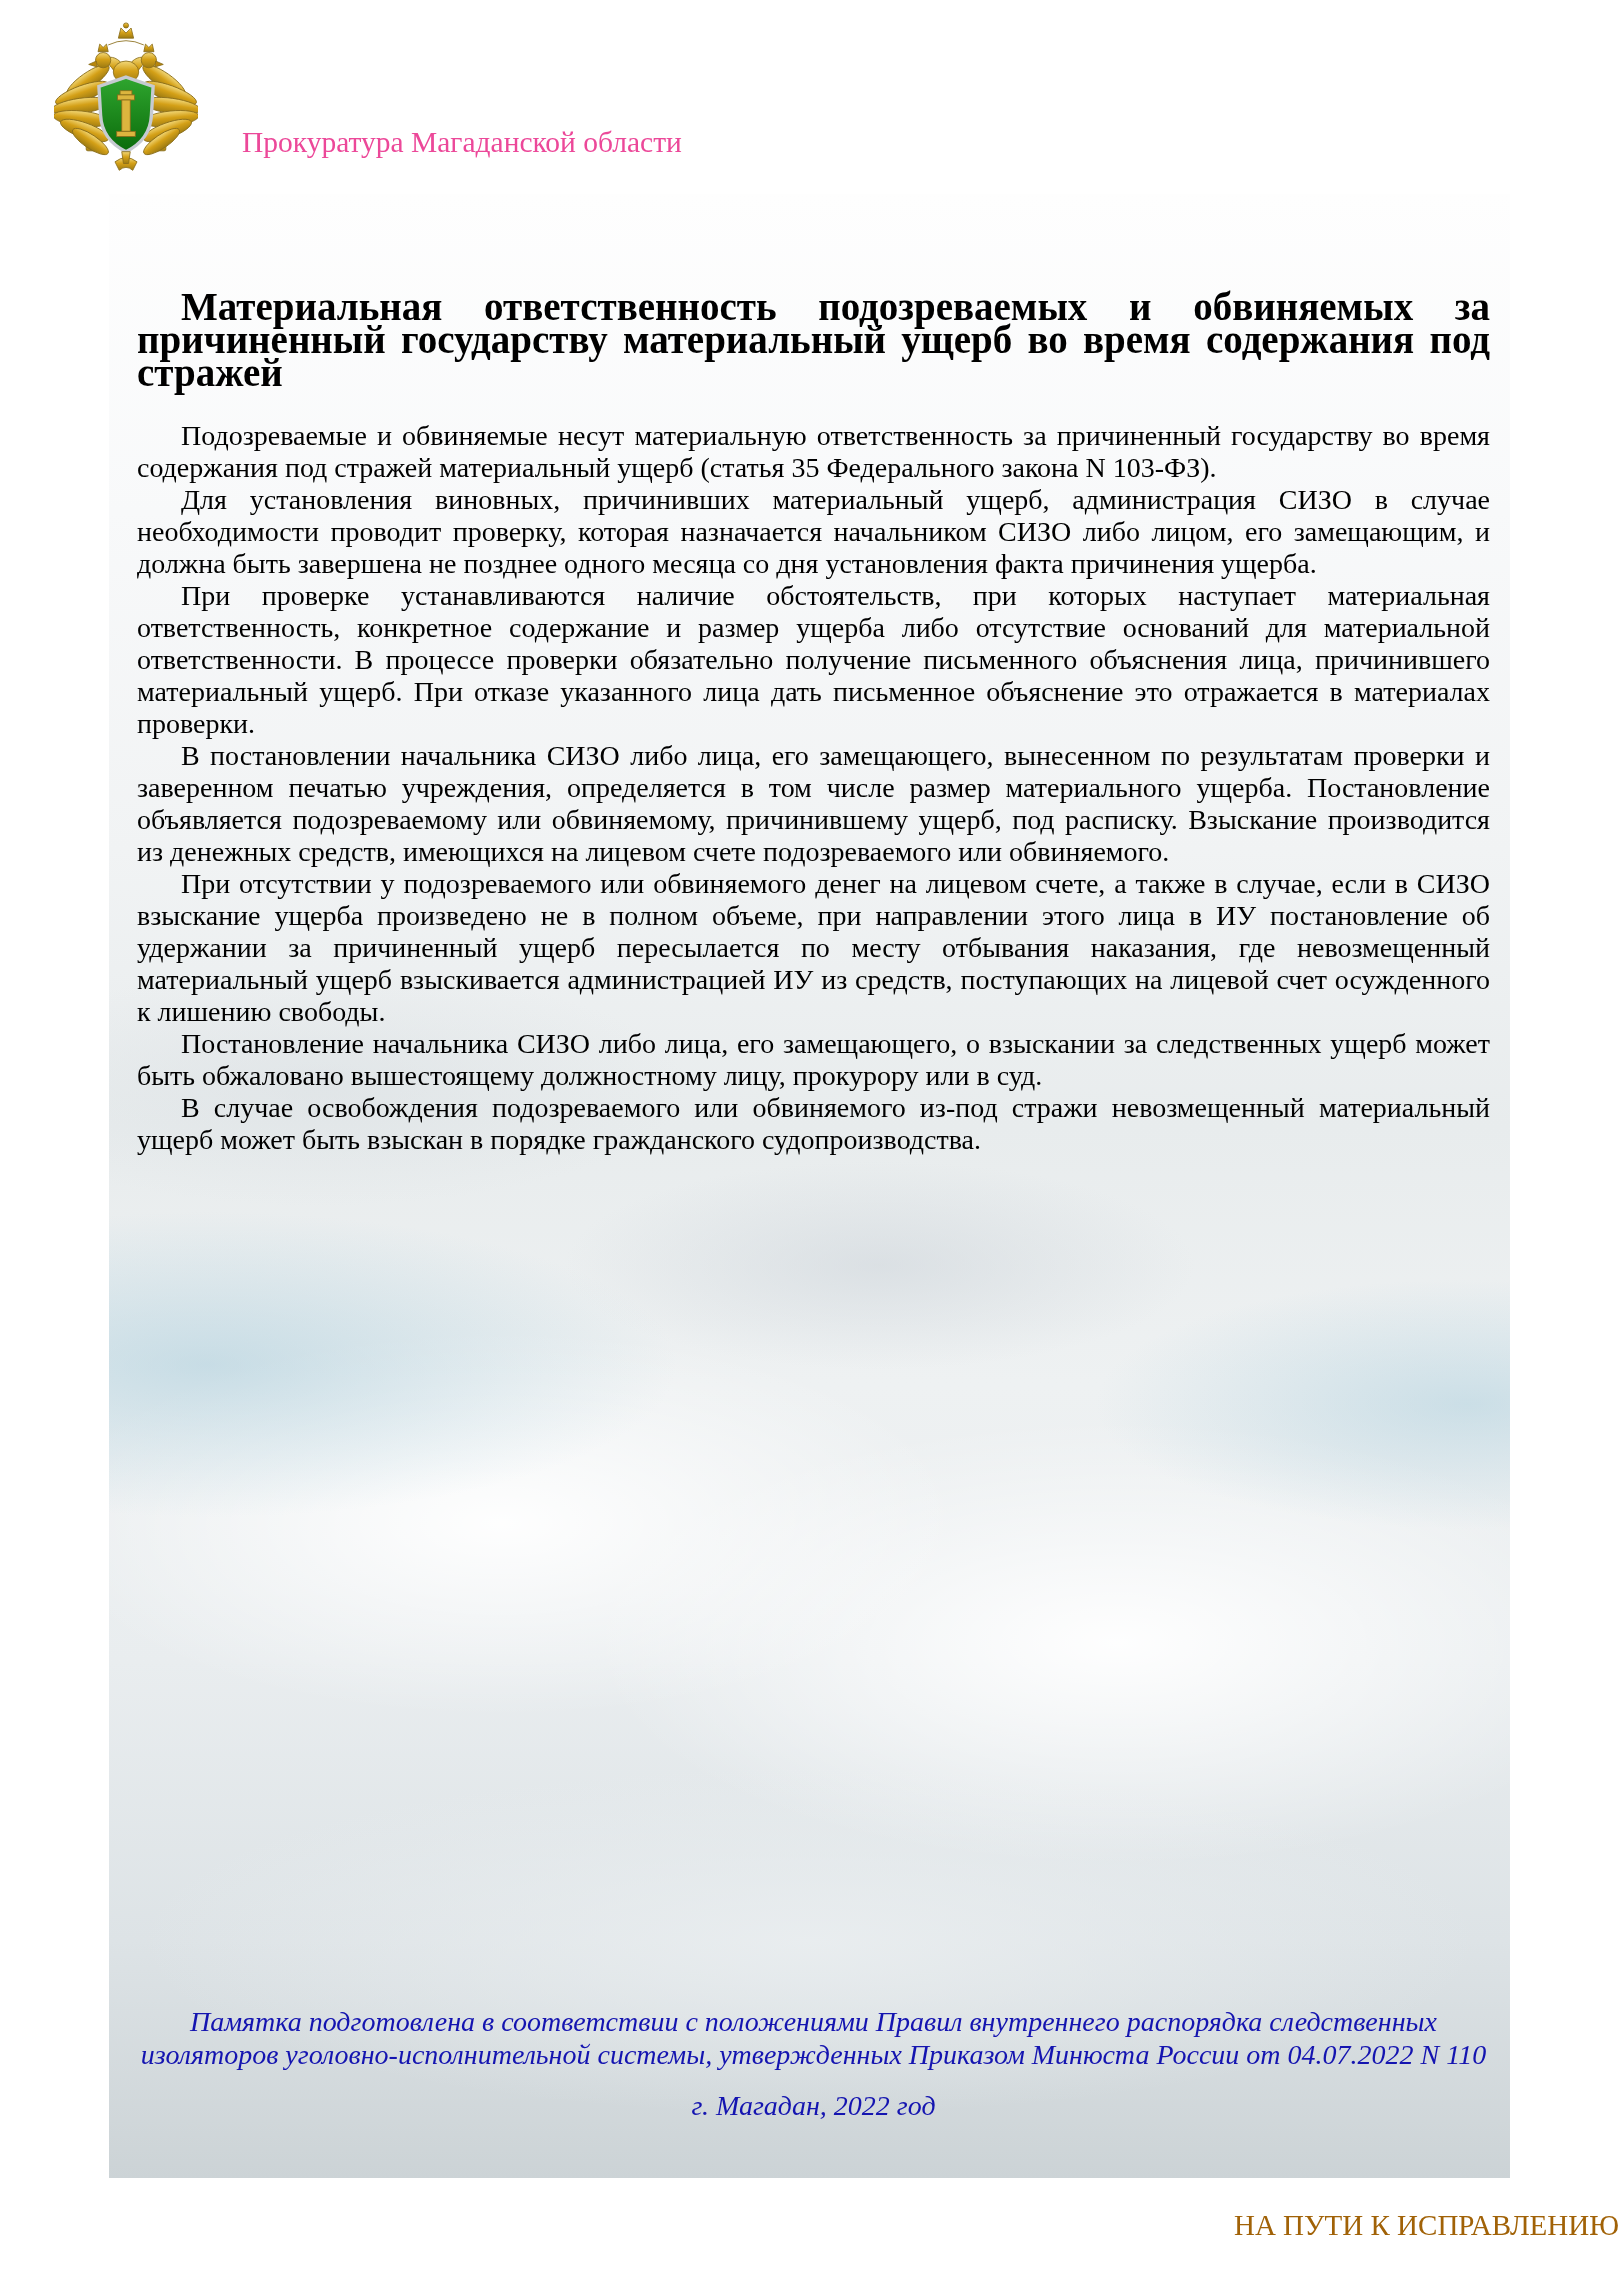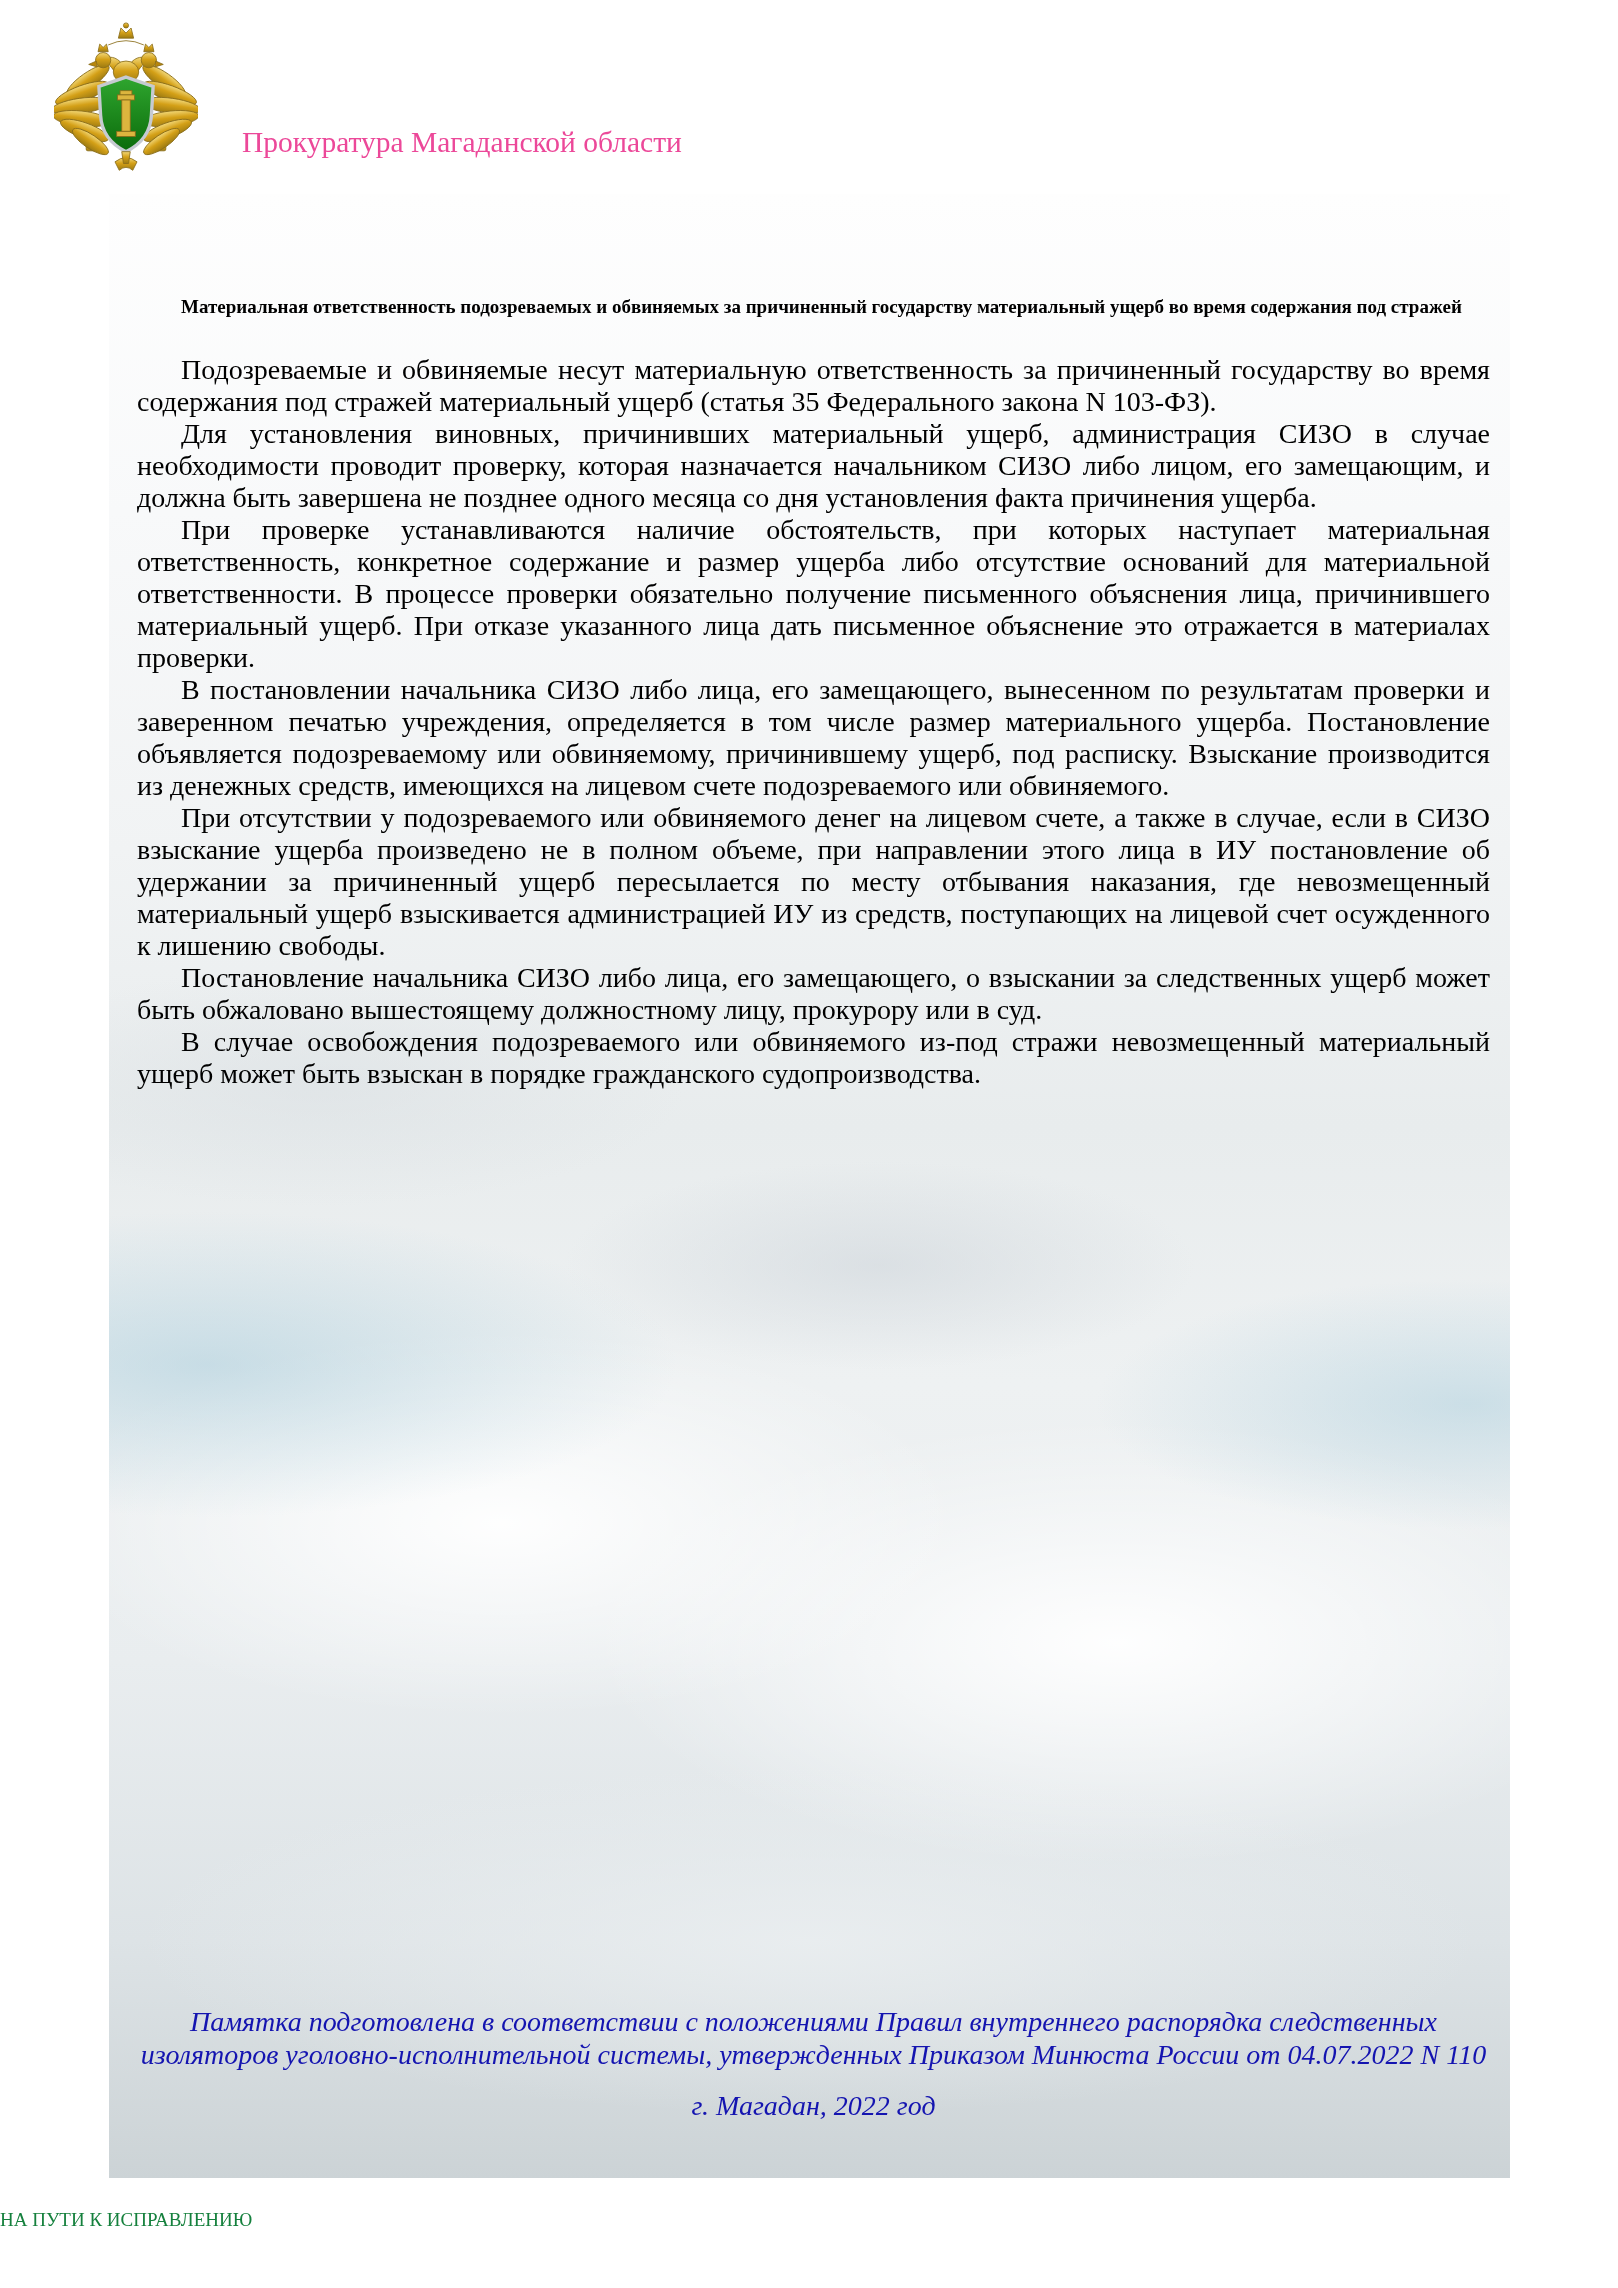--- a/index.html
+++ b/index.html
@@ -36,21 +36,21 @@
       radial-gradient(ellipse 50% 15% at 72% 73%, rgba(255,255,255,0.95), rgba(255,255,255,0) 75%),
       radial-gradient(ellipse 60% 11% at 50% 88%, rgba(234,238,240,0.90), rgba(234,238,240,0) 80%),
       radial-gradient(ellipse 35% 8%  at 15% 45%, rgba(214,220,224,0.45), rgba(214,220,224,0) 75%),
       linear-gradient(180deg,#fefefe 0%,#f8f9fa 16%,#f1f3f4 33%,#e8eced 47%,#eef1f2 60%,#e9edef 74%,#dde3e6 88%,#ccd3d6 100%);
   }
 
   .doc-text { padding:96px 20px 0 28px; }
 
   .doc-title {
     font-weight:bold;
-    font-size:19px; line-height:33px;
+    font-size:39px; line-height:33px;
     text-align:justify;
     text-indent:44px;
     margin-bottom:31px;
   }
   .doc-text p.body-par {
     font-size:28px; line-height:32px;
     text-align:justify;
     text-indent:44px;
   }
 
@@ -59,22 +59,22 @@
     color:#1414b0;
     font-style:italic;
     font-size:28px; line-height:33px;
     text-align:center;
   }
   .city-line { margin-top:18px; }
 
   
   .footer-slogan {
     position:absolute; left:0; top:2209px; width:100%;
-    text-align:left;
-    font-size:19px; color:#15803d;
+    text-align:right;
+    font-size:29px; color:#a16207;
   }
 </style>
 </head>
 <body>
 
 <div class="page">
 
   <svg class="emblem" viewBox="0 0 170 190" xmlns="http://www.w3.org/2000/svg" aria-hidden="true">
     <defs>
       <linearGradient id="gold" x1="0" y1="0" x2="0" y2="1">

